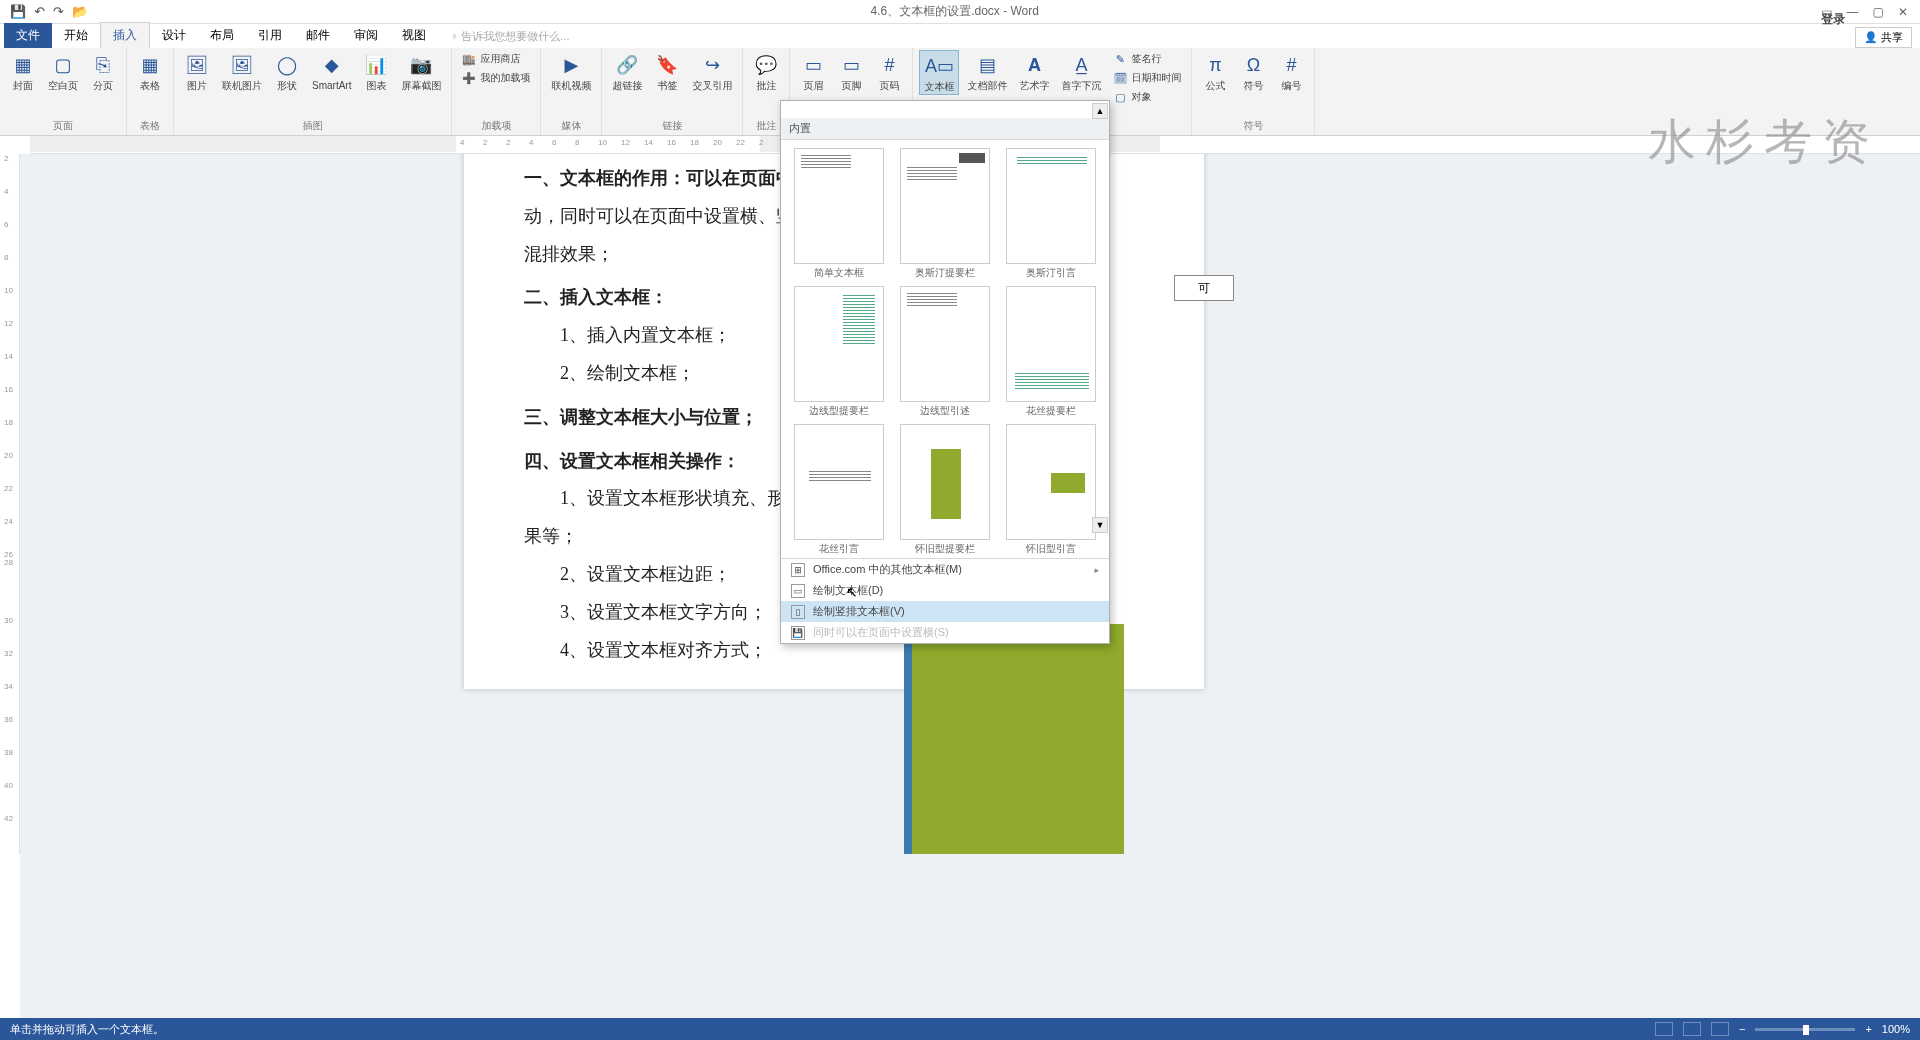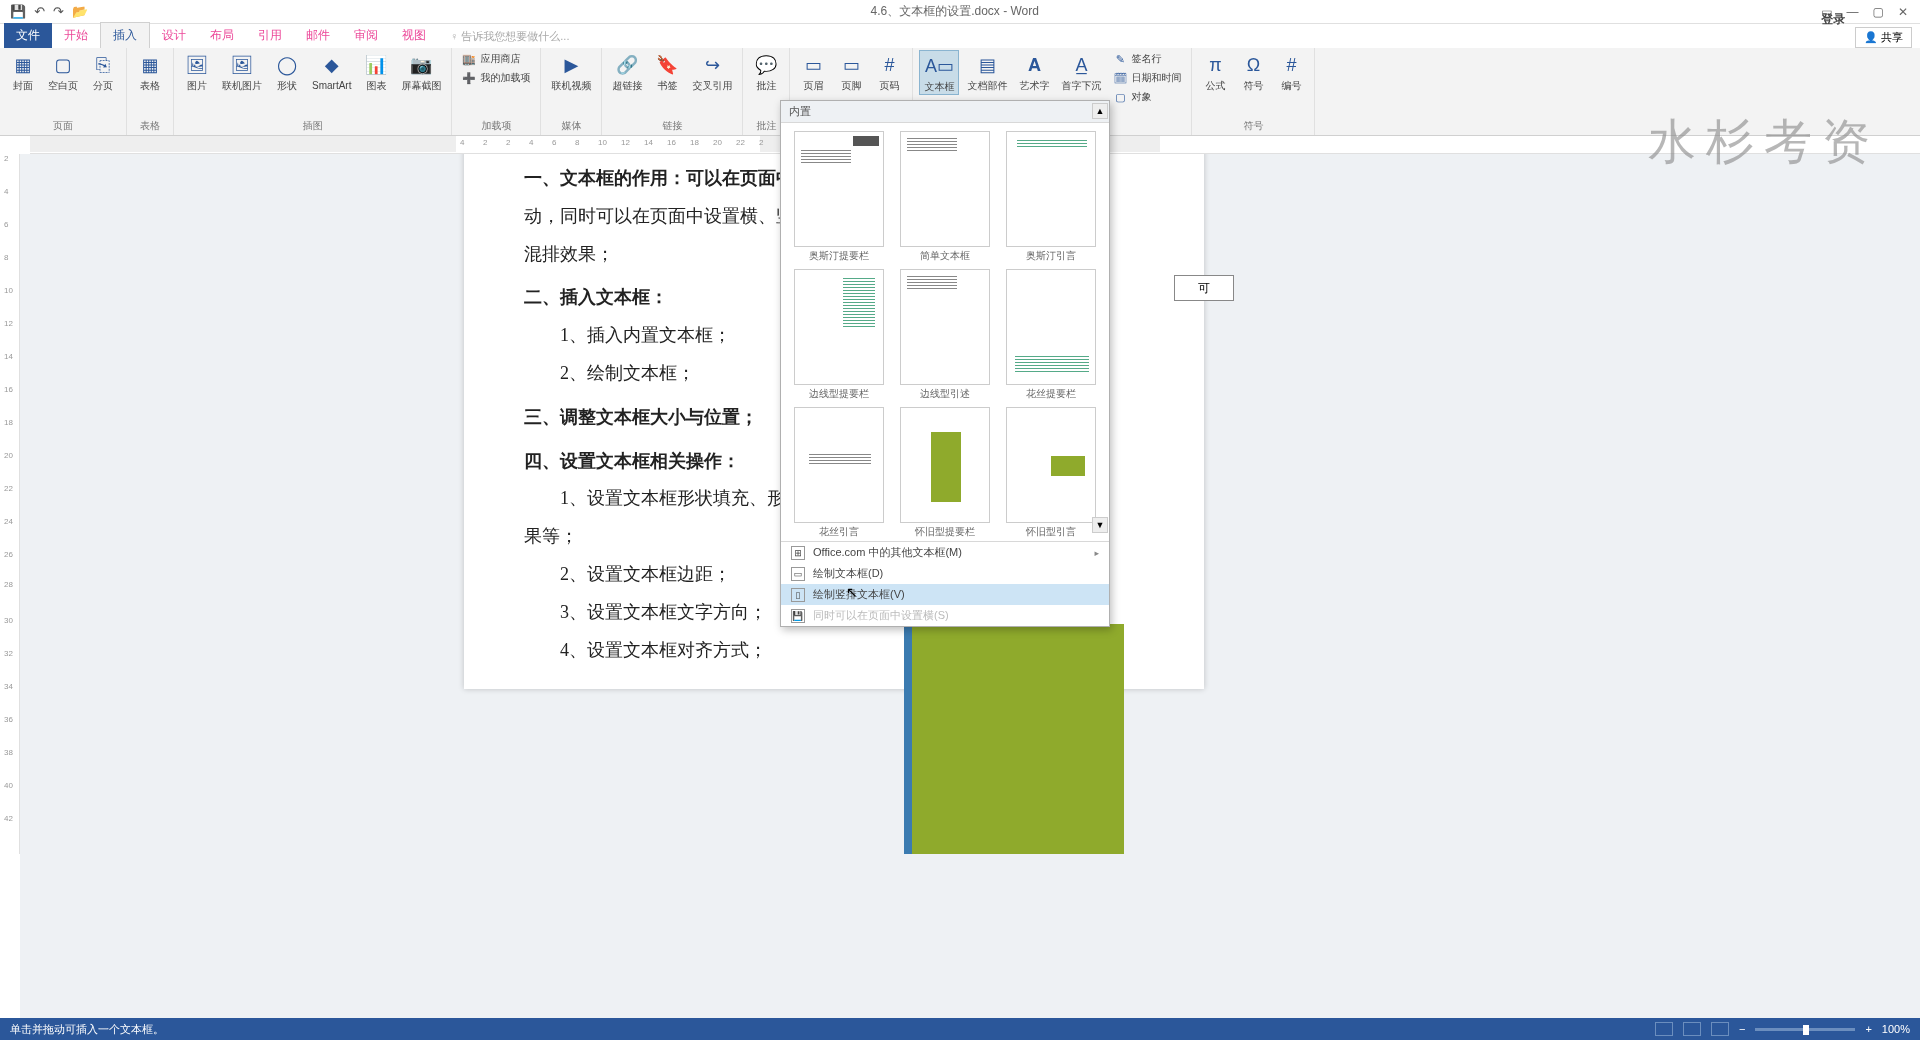--- a/index.html
+++ b/index.html
@@ -8,21 +8,21 @@
 
 .titlebar { height:24px; background:#fff; display:flex; align-items:center; font-size:11px; color:#444; border-bottom:1px solid #e0e0e0; }
 .titlebar .qat { display:flex; gap:8px; padding-left:10px; align-items:center; }
 .titlebar .qat span { cursor:pointer; color:#555; font-size:13px; }
 .titlebar .title { flex:1; text-align:center; color:#666; font-size:12px; }
 .titlebar .winctl { display:flex; gap:14px; padding-right:12px; font-size:12px; color:#666; }
 .titlebar .winctl span { cursor:pointer; }
 
 
 .ribbon-tabs { height:24px; background:#fff; display:flex; align-items:flex-end; font-size:12px; padding-left:4px; }
-.ribbon-tabs .tab { padding:4px 12px; color:#ec4899; cursor:pointer; }
+.ribbon-tabs .tab { padding:4px 12px; color:#000000; cursor:pointer; }
 .ribbon-tabs .tab.file { background:#2b579a; color:#fff; }
 .ribbon-tabs .tab.active { background:#f3f3f3; border:1px solid #d0d0d0; border-bottom:none; color:#2b579a; }
 .ribbon-tabs .tell { color:#aaa; margin-left:8px; font-size:11px; padding:4px; }
 .ribbon-tabs .spacer { flex:1; }
 .ribbon-tabs .right { padding:20px 10px; color:#444;font-weight:bold; }
 .ribbon-tabs .share { background:#fff; border:1px solid #ccc; padding:2px 8px; margin-right:8px; font-size:11px; }
 
 
 .ribbon { height:88px; background:#f3f3f3; border-bottom:1px solid #d0d0d0; display:flex; }
 .group { border-right:1px solid #e0e0e0; padding:2px 6px 0 6px; display:flex; flex-direction:column; align-items:center; position:relative; }
@@ -47,21 +47,21 @@
 .doc-area { position:absolute; top:154px; left:20px; right:0; bottom:22px; background:#eef1f4; overflow:hidden; }
 .page { position:absolute; left:444px; top:-14px; width:740px; background:#fff; box-shadow:0 0 6px rgba(0,0,0,.2); padding:20px 60px; }
 .page p { font-size:18px; line-height:2.1; color:#222; font-family:"SimSun","宋体",serif; }
 .page p.h { font-weight:600; }
 .page p.indent1 { text-indent:2em; }
 .page .small-box { position:absolute; right:-30px; top:135px; width:60px; height:26px; border:1px solid #888; background:#fff; font-size:12px; display:flex; align-items:center; justify-content:center; }
 .green-rect { position:absolute; left:884px; top:470px; width:220px; height:230px; background:#8faa2c; border-left:8px solid #3b7bb0; }
 
 
 .dropdown { position:absolute; left:780px; top:100px; width:330px; background:#fff; border:1px solid #b0b0b0; box-shadow:2px 3px 8px rgba(0,0,0,.25); z-index:50; font-size:11px; }
-.dropdown .hdr { background:#eef1f4; padding:3px 8px; color:#555; border-bottom:1px solid #d8d8d8; position:relative; }
+.dropdown .hdr { background:#eef1f4; padding:3px 8px; color:#555; border-bottom:1px solid #d8d8d8; position:relative;margin-top:17px; }
 .dropdown .gallery { display:grid; grid-template-columns:repeat(3,1fr); gap:6px; padding:8px 8px 2px 8px; max-height:420px; overflow:hidden; }
 .dropdown .g-item { display:flex; flex-direction:column; align-items:center; gap:2px; cursor:pointer; }
 .dropdown .thumb { width:90px; height:116px; border:1px solid #ccc; background:#fff; position:relative; }
 .dropdown .g-lbl { font-size:10px; color:#666; text-align:center; }
 .dropdown .menu { border-top:1px solid #d8d8d8; }
 .dropdown .mitem { display:flex; gap:8px; align-items:center; padding:3px 10px; cursor:pointer; color:#444; }
 .dropdown .mitem:hover, .dropdown .mitem.hover { background:#cde4f5; }
 .dropdown .mitem.disabled { color:#bbb; cursor:default; }
 .dropdown .mitem .mico { width:14px; height:14px; border:1px solid #999; font-size:9px; display:flex; align-items:center; justify-content:center; }
 .dropdown .mitem .arrow { margin-left:auto; color:#888; font-size:9px; }
@@ -337,21 +337,21 @@
     <span class="vtick" style="top: 99px;">8</span>
     <span class="vtick" style="top: 132px;">10</span>
     <span class="vtick" style="top: 165px;">12</span>
     <span class="vtick" style="top: 198px;">14</span>
     <span class="vtick" style="top: 231px;">16</span>
     <span class="vtick" style="top: 264px;">18</span>
     <span class="vtick" style="top: 297px;">20</span>
     <span class="vtick" style="top: 330px;">22</span>
     <span class="vtick" style="top: 363px;">24</span>
     <span class="vtick" style="top: 396px;">26</span>
-    <span class="vtick" style="top: 426px;">28</span>
+    <span class="vtick" style="top: 404px;">28</span>
     <span class="vtick" style="top: 462px;">30</span>
     <span class="vtick" style="top: 495px;">32</span>
     <span class="vtick" style="top: 528px;">34</span>
     <span class="vtick" style="top: 561px;">36</span>
     <span class="vtick" style="top: 594px;">38</span>
     <span class="vtick" style="top: 627px;">40</span>
     <span class="vtick" style="top: 660px;">42</span>
   </div>
 
 <div class="doc-area">
@@ -373,30 +373,30 @@
   </div>
   <div class="green-rect"></div>
 </div>
 
 <div class="dropdown">
   <div class="hdr">内置</div>
   <div class="scrollbtn" style="top:2px">▲</div>
   <div class="gallery">
     <div class="g-item">
         <div class="thumb">
+          <div class="th-lines-tl"></div>
+        </div>
+        <div class="g-lbl">简单文本框</div>
+      </div>
+    <div class="g-item">
+        <div class="thumb">
           <div class="th-topbar"></div>
           <div class="th-lines-tl" style="top:18px"></div>
         </div>
         <div class="g-lbl">奥斯汀提要栏</div>
-      </div>
-    <div class="g-item">
-        <div class="thumb">
-          <div class="th-lines-tl"></div>
-        </div>
-        <div class="g-lbl">简单文本框</div>
       </div>
     <div class="g-item">
         <div class="thumb">
           <div class="th-quote-t"></div>
         </div>
         <div class="g-lbl">奥斯汀引言</div>
       </div>
     <div class="g-item">
         <div class="thumb">
           <div class="th-col-r"></div>

